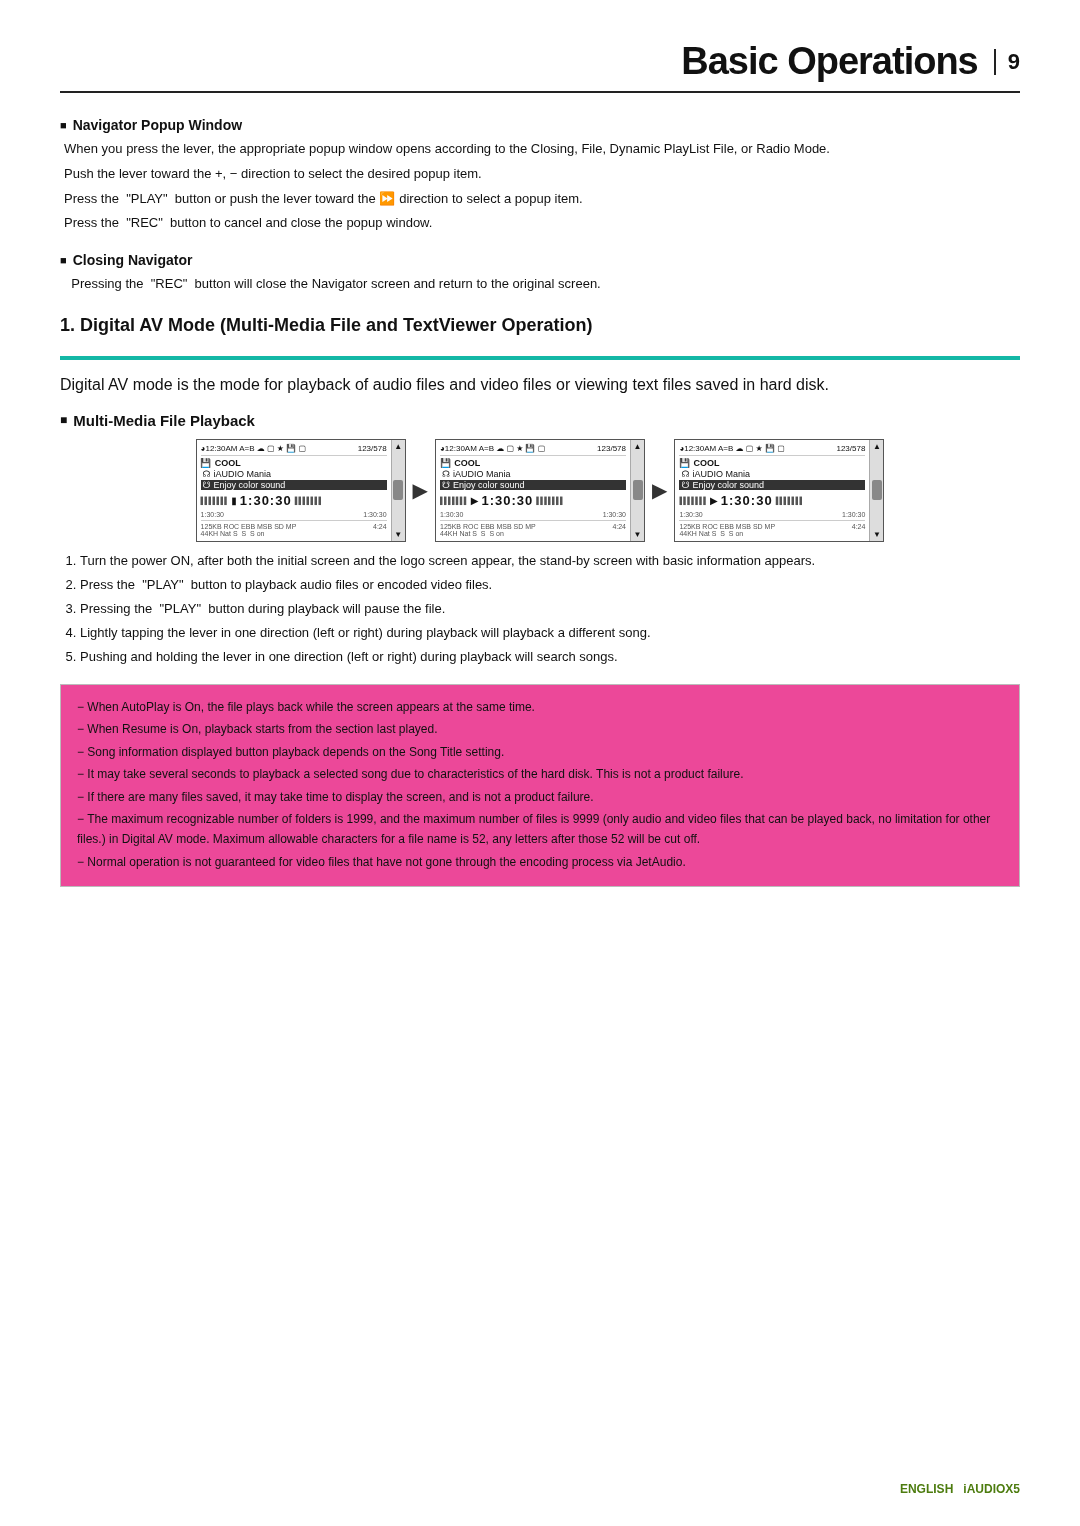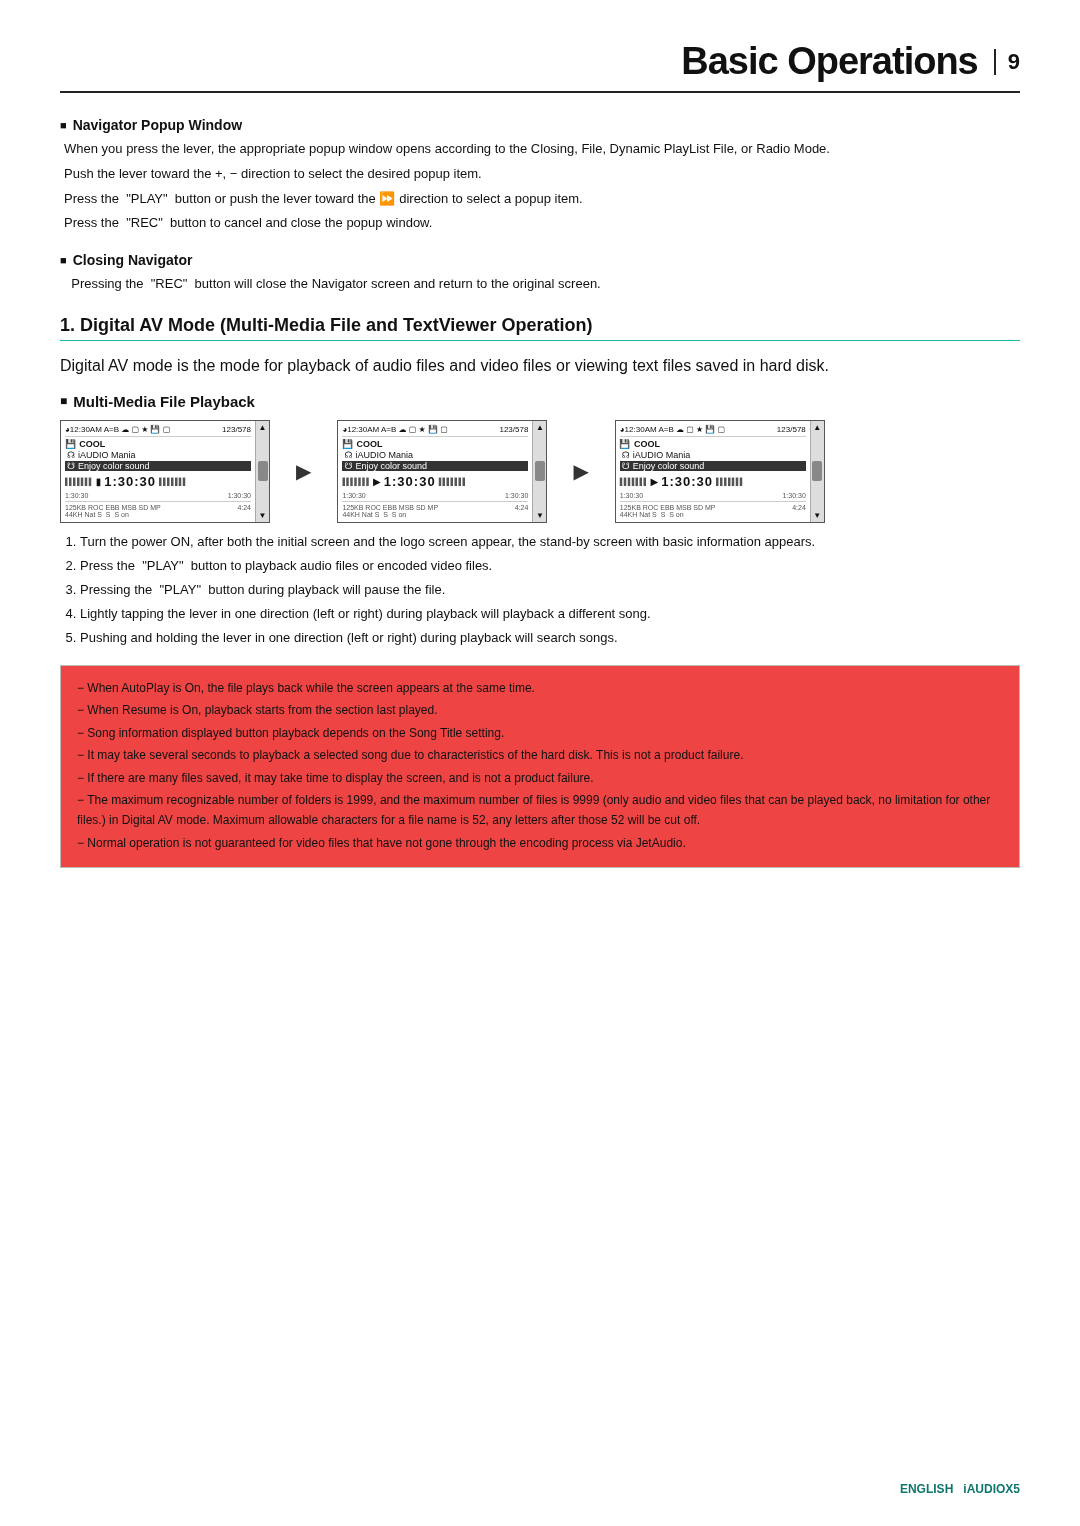--- a/index.html
+++ b/index.html
@@ -53,22 +53,22 @@
       line-height: 1.6;
       margin-bottom: 4px;
       padding-left: 4px;
     }
     .section-block {
       margin-bottom: 18px;
     }
     .main-section-title {
       font-size: 18px;
       font-weight: bold;
-      border-bottom: 1px solid #14b8a6;
-      padding-bottom: 4px;
+      border-bottom: 4px solid #14b8a6;
+      padding-bottom: 20px;
       margin: 20px 0 12px 0;
     }
     .main-section-desc {
       font-size: 16px;
       line-height: 1.6;
       margin-bottom: 14px;
     }
     .sub-section-heading {
       font-size: 15px;
       font-weight: bold;
@@ -76,24 +76,25 @@
       display: flex;
       align-items: center;
       gap: 6px;
     }
     .sub-section-heading::before {
       content: '■';
       font-size: 12px;
     }
     .screens-row {
       display: flex;
-      gap: 26px;
+      gap: 7px;
       align-items: center;
       margin-bottom: 2px;
       flex-wrap: nowrap;
+      justify-content: center;
     }
     .arrow-right {
       font-size: 20px;
       color: #333;
       flex-shrink: 0;
     }
     .screen-topbar {
       display: flex;
       justify-content: space-between;
       align-items: center;
@@ -179,36 +180,36 @@
     .ordered-list {
       margin: 8px 0 8px 20px;
     }
     .ordered-list li {
       font-size: 13px;
       line-height: 1.7;
       margin-bottom: 2px;
     }
     .note-box {
       border: 1px solid #bbb;
-      background: #ef4444;
+      background: #ec4899;
       padding: 12px 16px;
       margin-top: 16px;
       font-size: 12px;
       line-height: 1.7;
     }
     .note-line {
       margin-bottom: 2px;
     }
     .footer-lang {
       position: absolute;
       bottom: 30px;
       right: 60px;
       font-size: 12px;
       font-weight: bold;
-      color: #0f766e;
+      color: #4d7c0f;
     }
   </style>
 </head>
 <body>
 
 <div class="page-container">
 
   <div class="page-header">
     <span class="page-title">Basic Operations</span>
     <span class="page-number">9</span>

